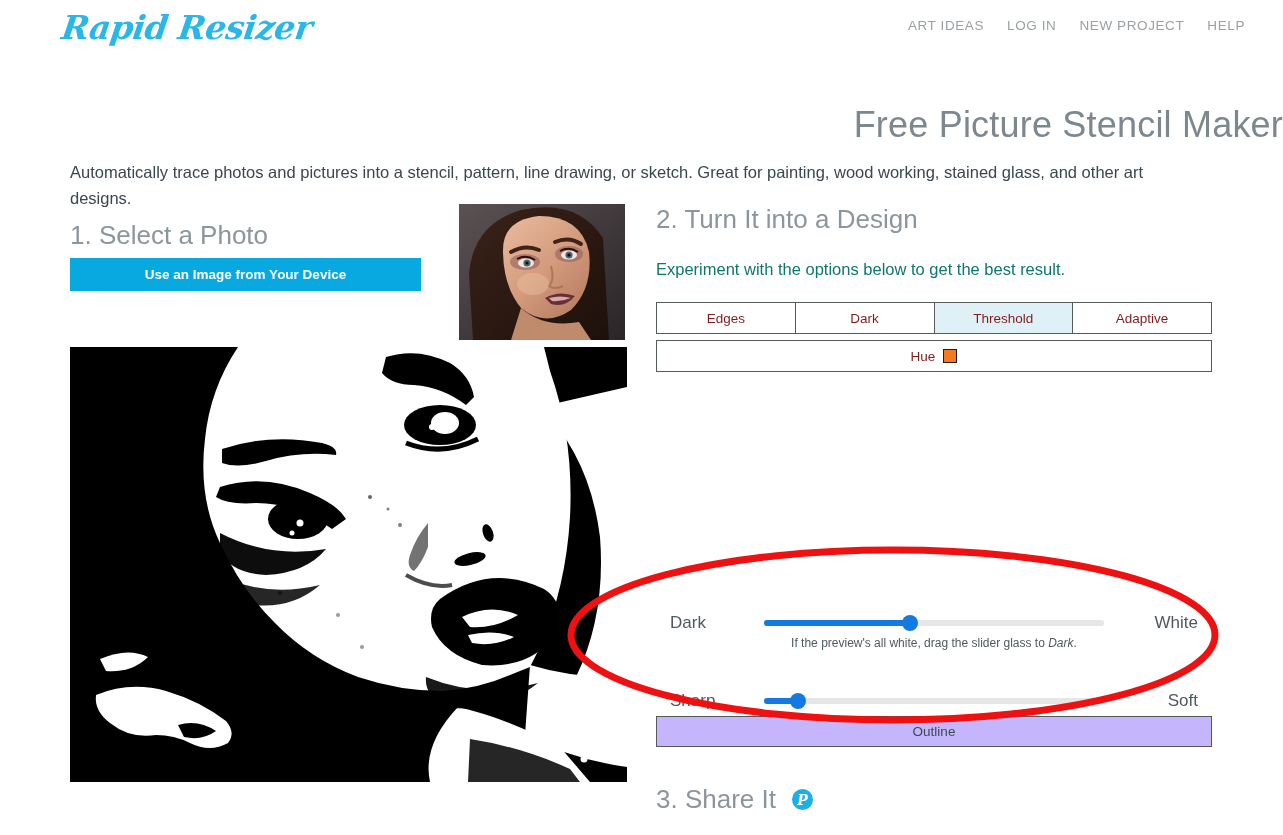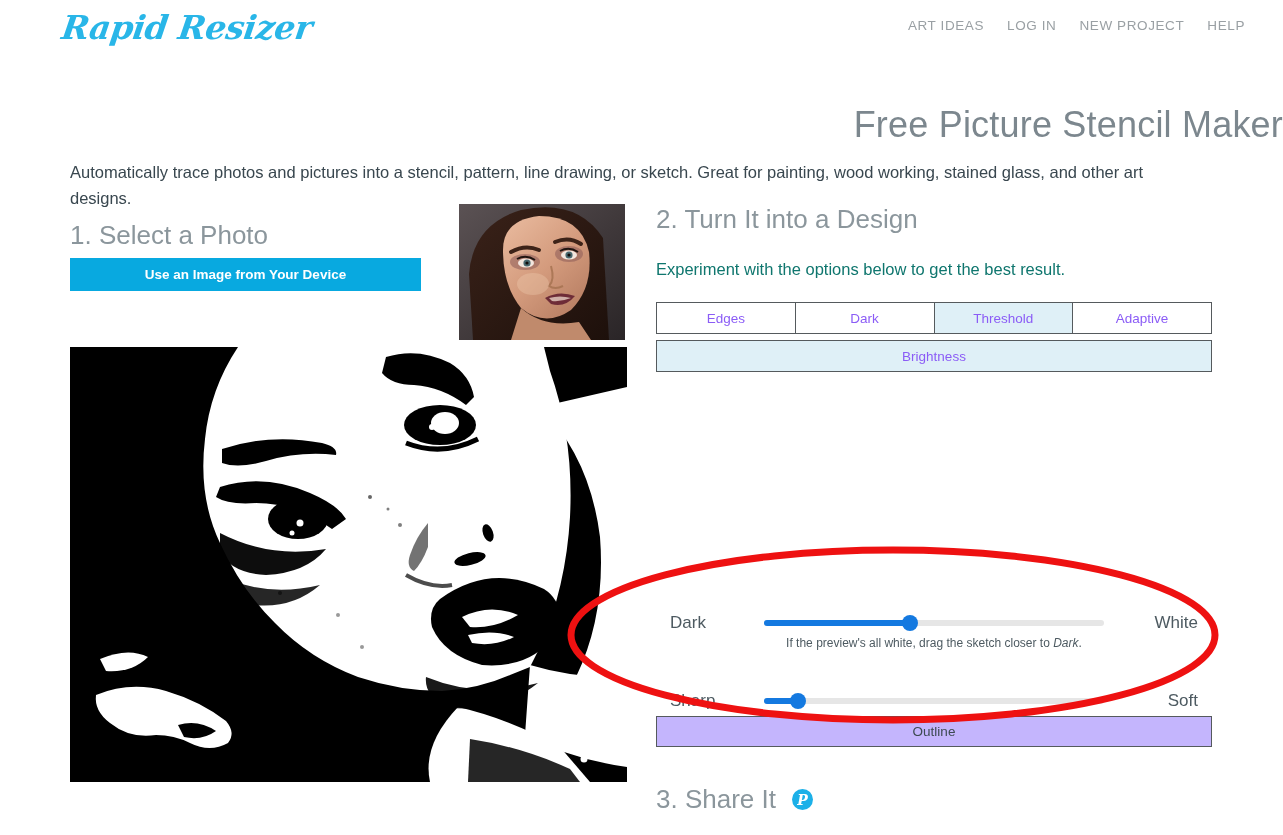--- a/index.html
+++ b/index.html
@@ -151,21 +151,21 @@
   }
   #mode-tabs { top: 98px; }
   #channel-tabs { top: 136px; }
 
   .seg-item {
     flex: 1 1 0;
     display: flex;
     align-items: center;
     justify-content: center;
     font-size: 13.5px;
-    color: #8b5cf6;
+    color: #7f1d1d;
     cursor: pointer;
     background: #ffffff;
     border-right: 1px solid #555a5d;
     white-space: nowrap;
     gap: 8px;
   }
   .seg-item:last-child { border-right: none; }
   .seg-item.active { background: #dff0f7; }
 
   .swatch {
@@ -416,32 +416,35 @@
   <div class="subtext">Experiment with the options below to get the best result.</div>
 
   <div class="segmented" id="mode-tabs">
     <div class="seg-item">Edges</div>
     <div class="seg-item">Dark</div>
     <div class="seg-item active">Threshold</div>
     <div class="seg-item">Adaptive</div>
   </div>
 
   <div class="segmented" id="channel-tabs">
-    <div class="seg-item active">Brightness</div>
+    <div class="seg-item">
+      <span>Hue</span>
+      <span class="swatch" style="background: rgb(245, 121, 32);"></span>
+    </div>
   </div>
 
   <div class="slider-row" id="brightness-slider-row">
     <span class="slider-label left">Dark</span>
     <span class="track">
       <span class="fill" id="brightness-fill" style="width: 43%;"></span>
       <span class="thumb-dot" id="brightness-thumb" style="left: 43%;"></span>
     </span>
     <span class="slider-label right">White</span>
   </div>
-  <div class="slider-hint"><span>If the preview's all white, drag the sketch closer to </span><i>Dark</i><span>.</span></div>
+  <div class="slider-hint"><span>If the preview's all white, drag the slider glass to </span><i>Dark</i><span>.</span></div>
 
   <div class="slider-row" id="sharpness-slider-row">
     <span class="slider-label left">Sharp</span>
     <span class="track">
       <span class="fill" id="sharpness-fill" style="width: 10%;"></span>
       <span class="thumb-dot" id="sharpness-thumb" style="left: 10%;"></span>
     </span>
     <span class="slider-label right">Soft</span>
   </div>
 

